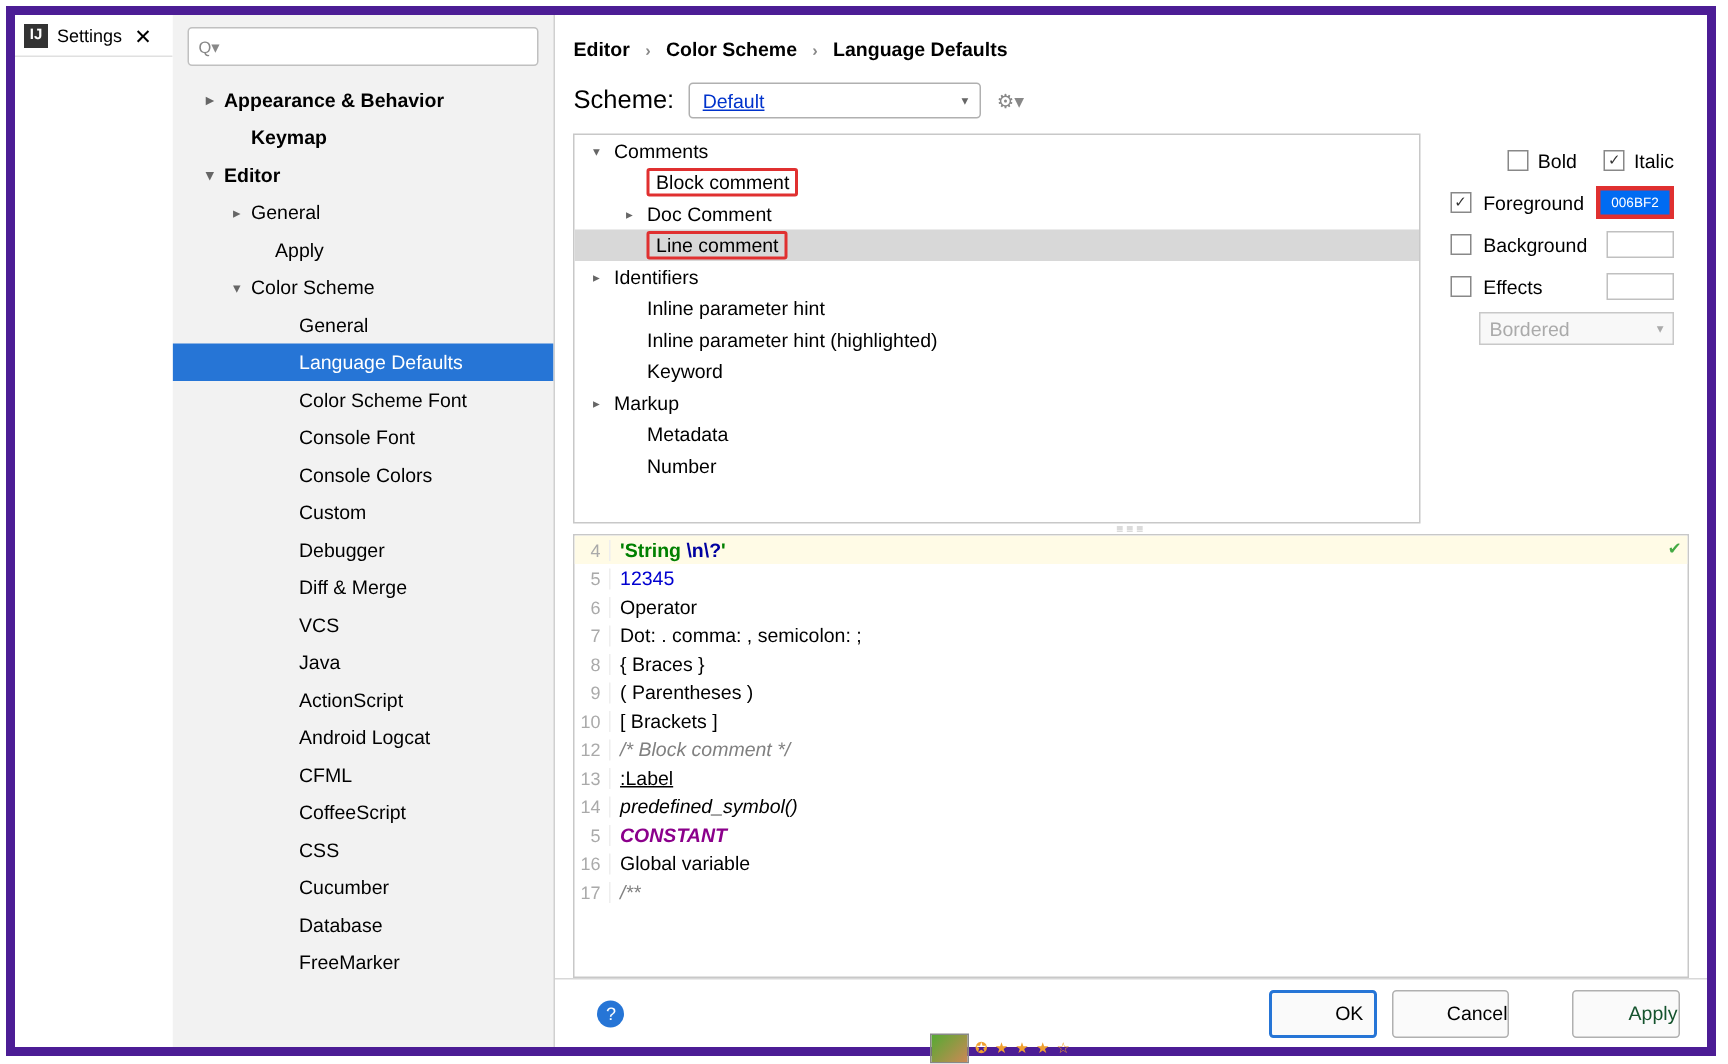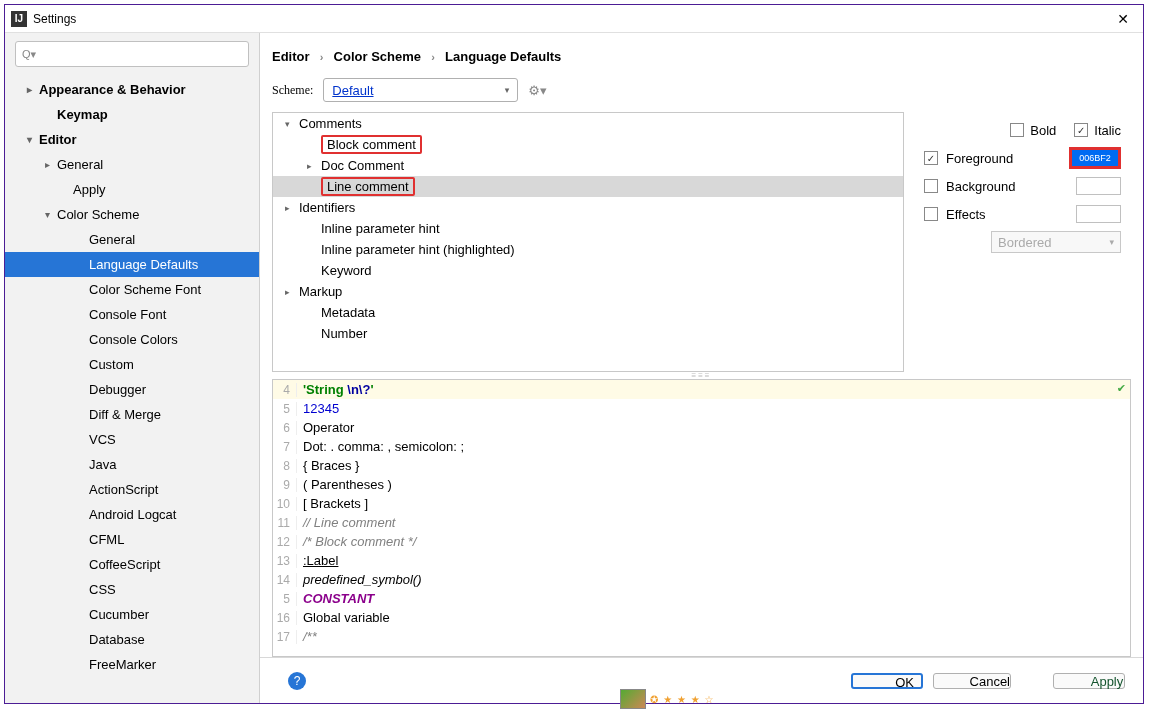--- a/index.html
+++ b/index.html
@@ -1,17 +1,17 @@
 <!DOCTYPE html>
 <html><head>
 <meta charset="utf-8">
 <style>
 * { margin: 0; padding: 0; box-sizing: border-box; font-family: "Segoe UI", Arial, sans-serif; font-size: 13px; }
 body { background: #fff; width: 1152px; height: 709px; overflow: hidden; position: relative; }
-.window { border: 1px solid #4c1d95; width: 1140px; height: 700px; margin: 4px; display: flex; flex-direction: column; background: #fff; }
+.window { border: 6px solid #4c1d95; width: 1140px; height: 700px; margin: 4px; display: flex; flex-direction: row; background: #fff; }
 .titlebar { height: 28px; display: flex; align-items: center; padding: 0 6px; border-bottom: 1px solid #e0e0e0; }
 .titlebar .icon { width: 16px; height: 16px; background: #333; color: #fff; font-size: 10px; display: flex; align-items: center; justify-content: center; margin-right: 6px; font-weight: bold; }
 .titlebar .title { font-size: 12px; flex: 1; }
 .titlebar .close { font-size: 14px; width: 28px; text-align: center; cursor: pointer; }
 .content { flex: 1; display: flex; overflow: hidden; }
 .sidebar { width: 255px; border-right: 1px solid #d0d0d0; display: flex; flex-direction: column; background: #f2f2f2; }
 .search-row { padding: 8px 10px; }
 .search-box { width: 100%; height: 26px; border: 1px solid #c0c0c0; border-radius: 3px; padding: 2px 6px; background: #fff; display: flex; align-items: center; }
 .search-box .mag { color: #888; font-size: 11px; margin-right: 4px; }
 .nav { flex: 1; overflow-y: auto; padding: 2px 0; }
@@ -20,21 +20,21 @@
 .nav-item.bold { font-weight: bold; }
 .nav-item.selected { background: #2675d6; color: #fff; }
 .nav-item.l1 { padding-left: 22px; }
 .nav-item.l2 { padding-left: 40px; }
 .nav-item.l3 { padding-left: 56px; }
 .nav-item.l4 { padding-left: 72px; }
 .main { flex: 1; display: flex; flex-direction: column; overflow: hidden; }
 .breadcrumb { padding: 14px 12px 8px; font-size: 15px; font-weight: bold; }
 .breadcrumb .sep { color: #888; margin: 0 6px; font-size: 11px; }
 .scheme-row { display: flex; align-items: center; padding: 6px 12px 10px; gap: 10px; }
-.scheme-row label { font-size: 12px; font-family: Liberation Serif, serif; }
+.scheme-row label { font-size: 17px; }
 .scheme-select { width: 195px; height: 24px; border: 1px solid #b0b0b0; border-radius: 3px; padding: 0 8px; display: flex; align-items: center; justify-content: space-between; background: #fff; }
 .scheme-select .val { color: #0033cc; text-decoration: underline; }
 .scheme-select .dd { font-size: 9px; color: #666; }
 .gear { color: #888; font-size: 13px; display: flex; align-items: center; }
 .mid-row { display: flex; padding: 0 12px; gap: 20px; height: 260px; }
 .tree-box { border: 1px solid #c8c8c8; width: 632px; overflow-y: auto; background: #fff; }
 .tree-item { display: flex; align-items: center; height: 21px; padding-left: 8px; cursor: pointer; }
 .tree-item .chev { width: 14px; font-size: 9px; color: #666; }
 .tree-item.l1 { padding-left: 12px; }
 .tree-item.l2 { padding-left: 34px; }
@@ -57,21 +57,21 @@
 .hl-line { background: #fffbe6; }
 .c-str { color: #008000; font-weight: bold; }
 .c-esc { color: #0000a0; font-weight: bold; }
 .c-num { color: #0000d0; }
 .c-cm { color: #808080; font-style: italic; }
 .c-lbl { color: #000; text-decoration: underline; }
 .c-pre { font-style: italic; }
 .c-const { color: #8b008b; font-style: italic; font-weight: bold; }
 .buttons { height: 46px; border-top: 1px solid #d8d8d8; display: flex; align-items: center; justify-content: flex-end; padding: 0 18px; gap: 10px; }
 .help-icon { margin-right: auto; margin-left: 10px; width: 18px; height: 18px; border-radius: 50%; background: #2675d6; color: #fff; display: flex; align-items: center; justify-content: center; font-size: 12px; cursor: pointer; }
-.btn { min-width: 72px; height: 16px; border: 1px solid #b0b0b0; background: #fafafa; border-radius: 3px; cursor: pointer; padding-left: 36px; }
+.btn { min-width: 72px; height: 32px; border: 1px solid #b0b0b0; background: #fafafa; border-radius: 3px; cursor: pointer; padding-left: 36px; }
 .btn.primary { border: 2px solid #2675d6; }
 .btn.disabled { color: #14532d; cursor: default; margin-left: 32px; }
 .avatar-strip { position: absolute; bottom: 0; left: 620px; display: flex; align-items: center; gap: 4px; }
 .avimg { width: 26px; height: 20px; background: linear-gradient(135deg,#5a3,#c85); border: 1px solid #888; }
 .stars { color: #f0a030; font-size: 10px; letter-spacing: 1px; }
 </style>
 </head>
 <body>
 
 <div class="window">
@@ -308,24 +308,20 @@
           </div>
           <div class="code-line">
             <span class="ln">9</span>
             <span>( Parentheses )</span>
           </div>
           <div class="code-line">
             <span class="ln">10</span>
             <span>[ Brackets ]</span>
           </div>
           <div class="code-line">
-            <span class="ln">11</span>
-            <span><span class="c-cm">// Line comment</span></span>
-          </div>
-          <div class="code-line">
             <span class="ln">12</span>
             <span><span class="c-cm">/* Block comment */</span></span>
           </div>
           <div class="code-line">
             <span class="ln">13</span>
             <span><span class="c-lbl">:Label</span></span>
           </div>
           <div class="code-line">
             <span class="ln">14</span>
             <span><span class="c-pre">predefined_symbol()</span></span>

